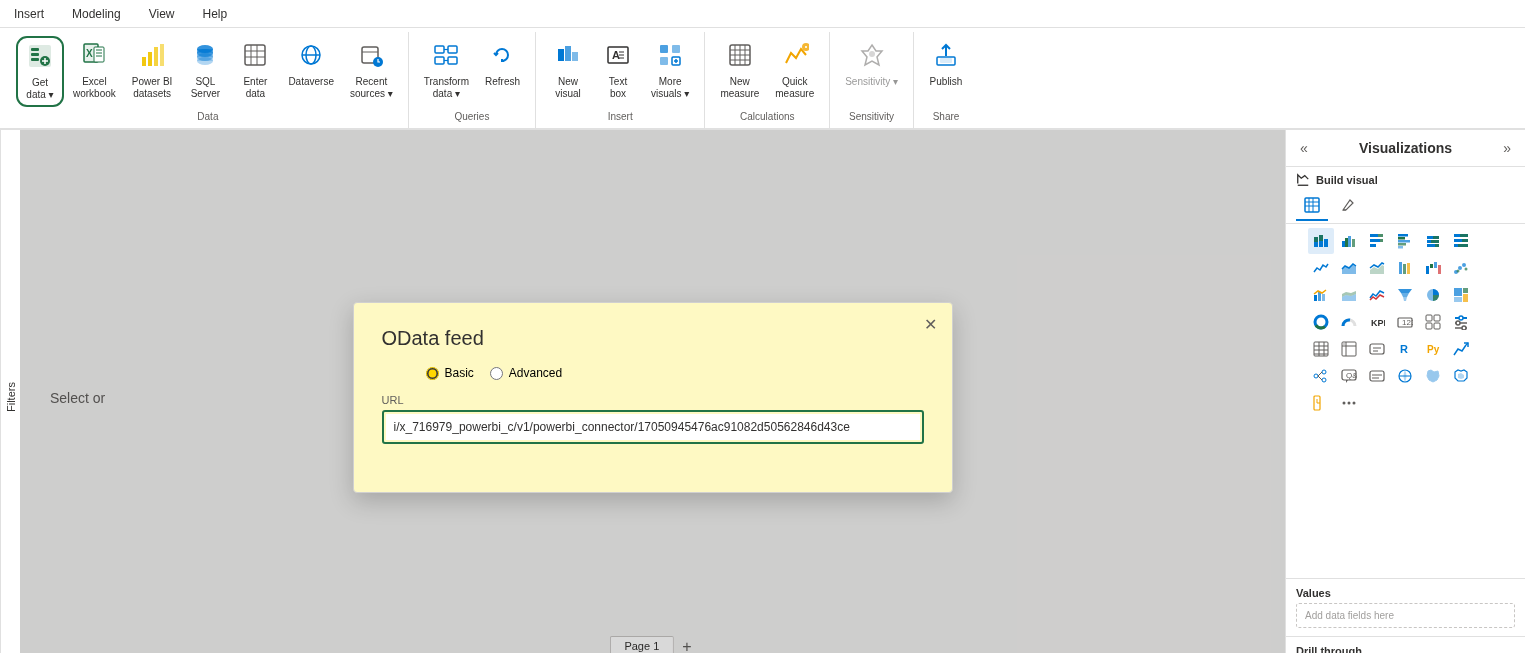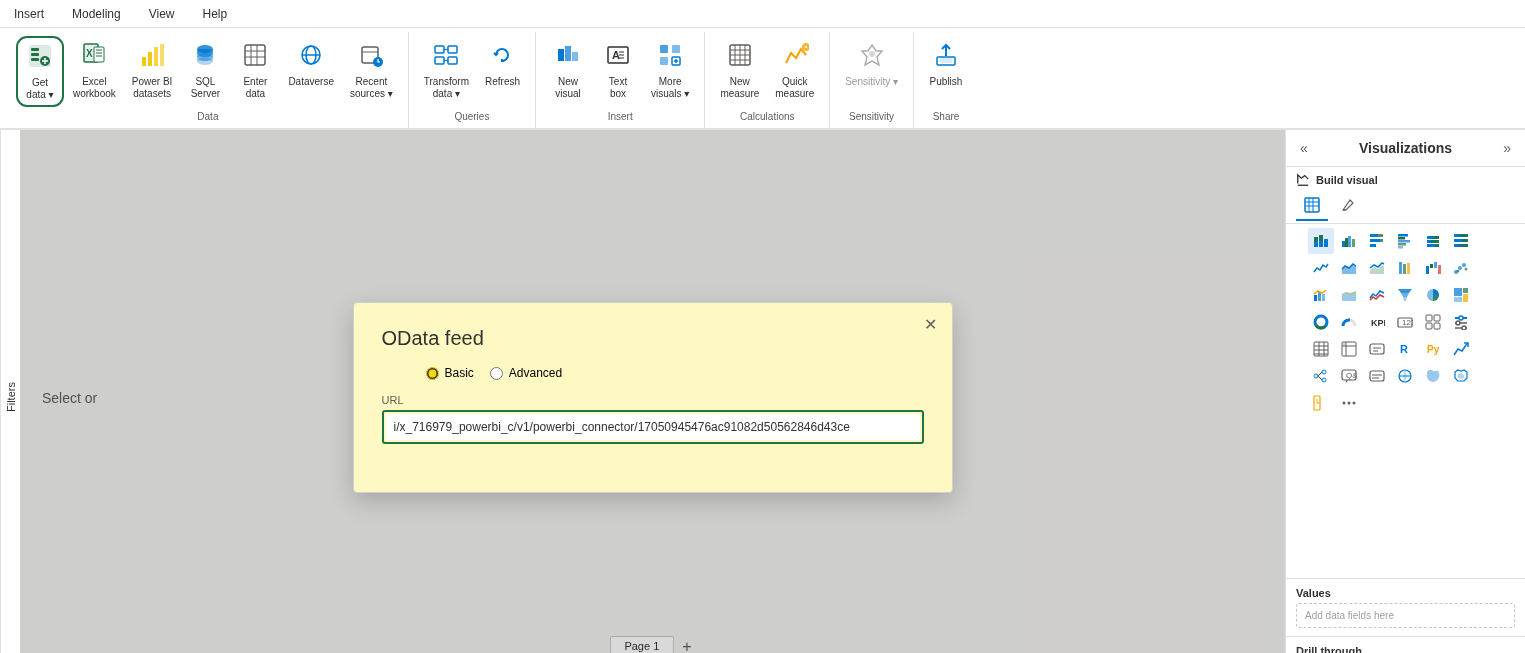--- a/index.html
+++ b/index.html
@@ -317,21 +317,21 @@
       border-radius: 3px;
       padding: 6px 16px;
       font-size: 12px;
       cursor: pointer;
       color: #323130;
     }
 
     
     .select-or-text {
       position: absolute;
-      left: 22px;
+      left: 30px;
       top: 50%;
       transform: translateY(-50%);
       font-size: 14px;
       color: #605e5c;
     }
 
     
     .canvas-bottom {
       position: absolute;
       bottom: 8px;

